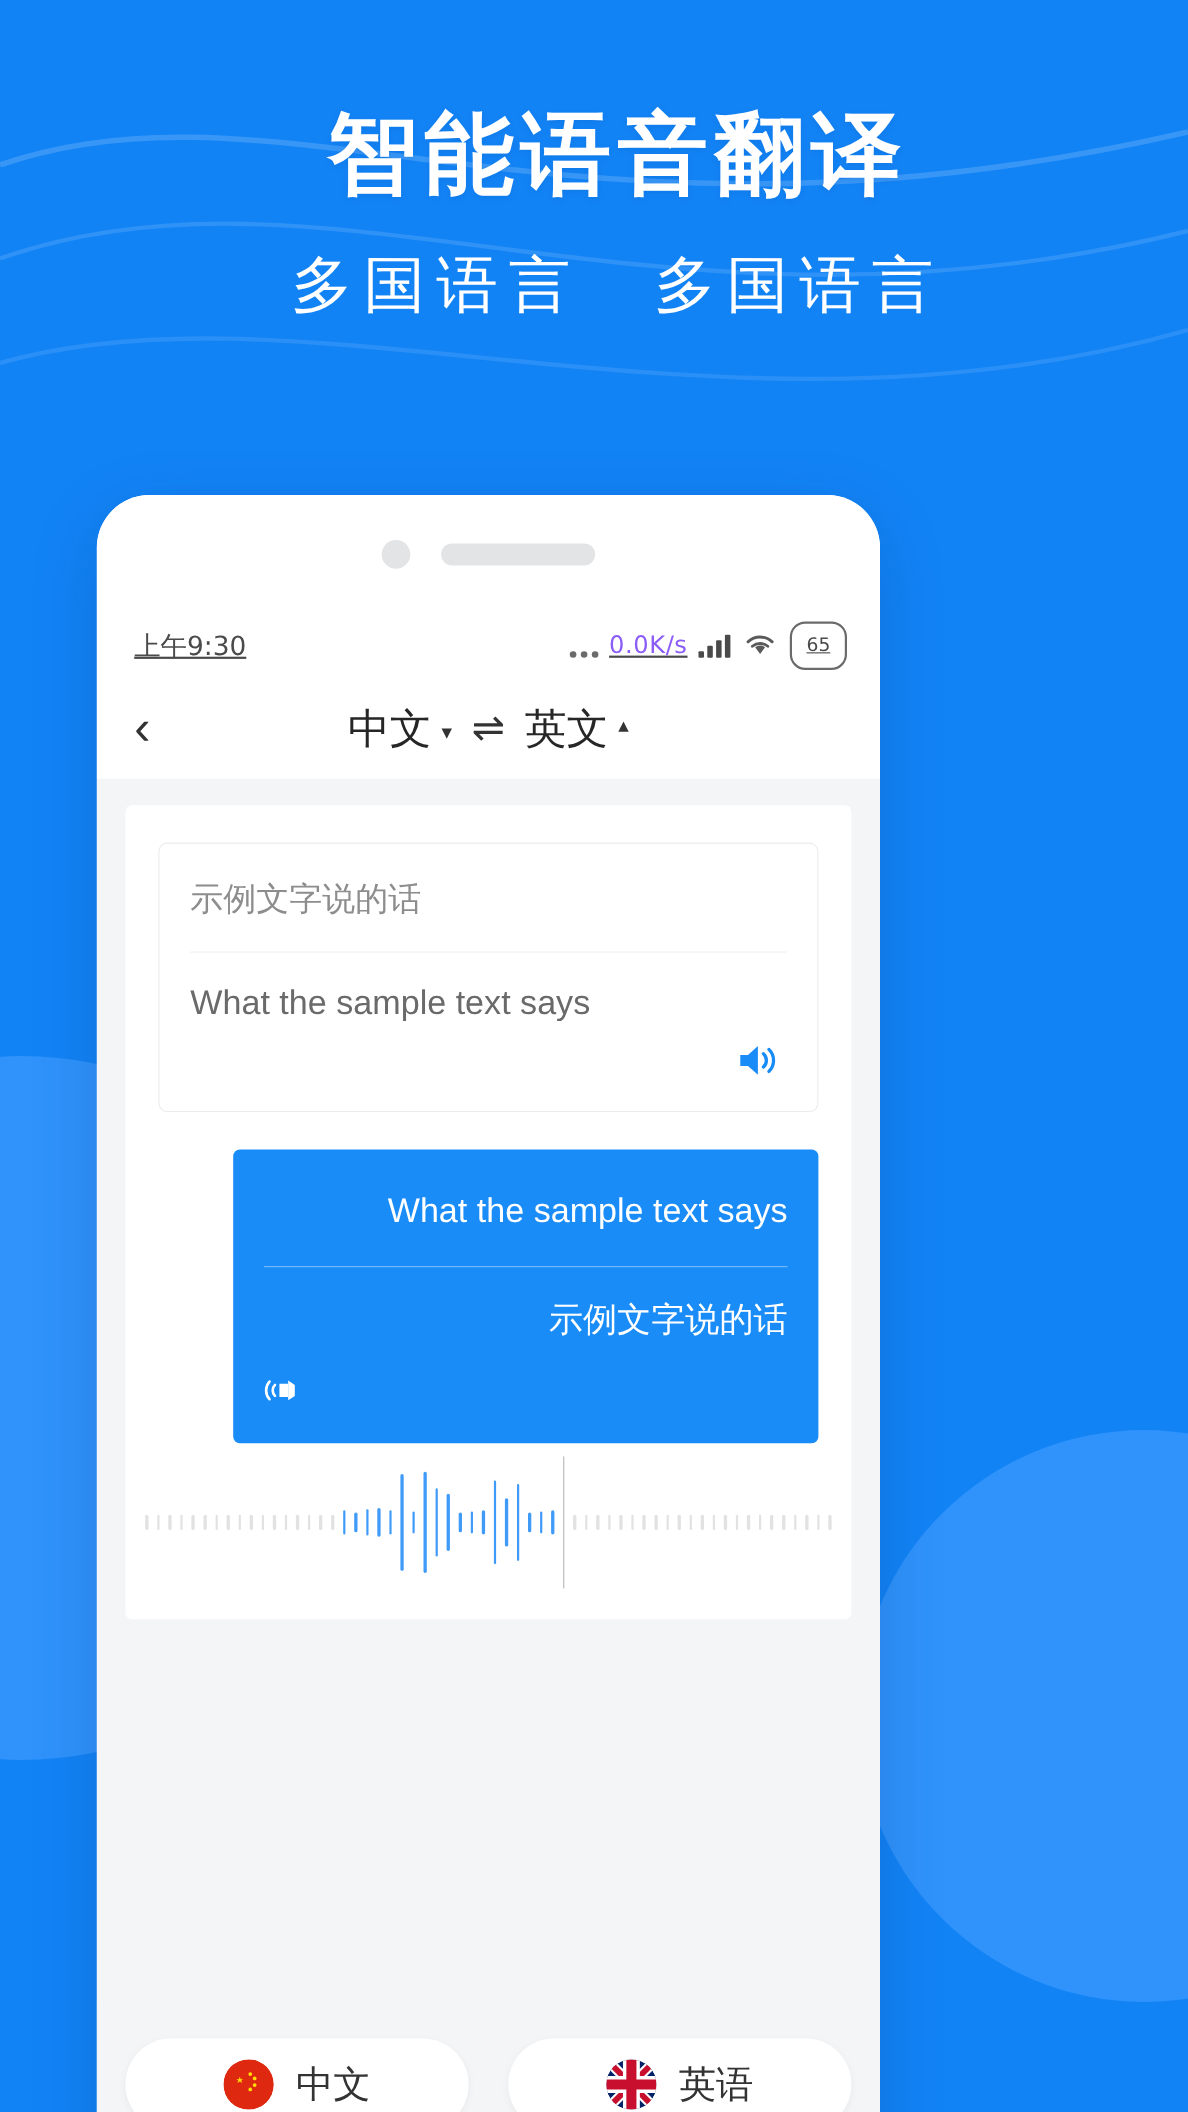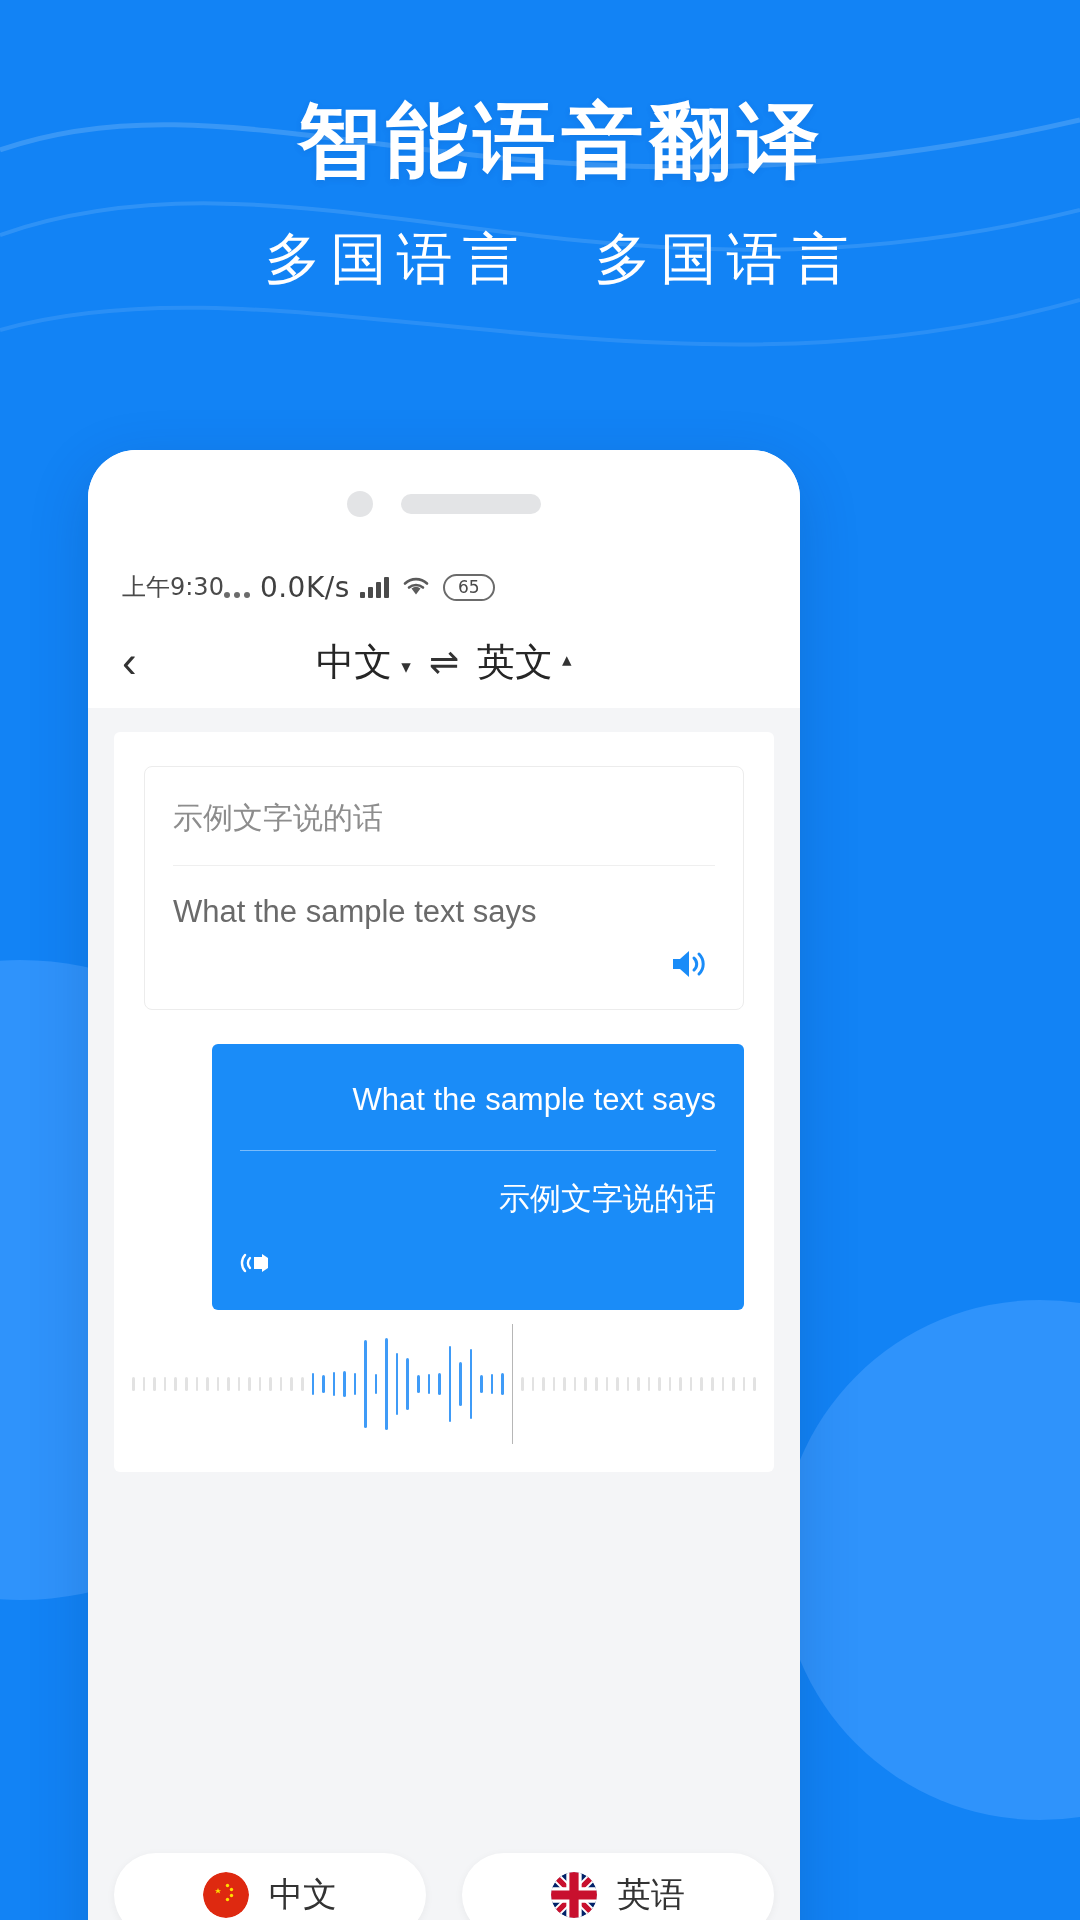--- a/index.html
+++ b/index.html
@@ -52,37 +52,38 @@
   }
   .notch{
     height:108px; display:flex; align-items:center; justify-content:center;
     gap:28px; background:#ffffff;
   }
   .notch .cam{width:26px;height:26px;border-radius:50%;background:#e3e4e6;}
   .notch .spk{width:140px;height:20px;border-radius:10px;background:#e3e4e6;}
 
   
   .statusbar{
-    height:58px; display:flex; align-items:center; justify-content:flex-start;
+    height:58px; display:flex; align-items:center; justify-content:space-between;
     padding:0 30px 0 34px; background:#ffffff;
     font-size:24px; color:#4a4a4a;
     font-family:"DejaVu Sans",sans-serif;
+    text-decoration:underline;
   }
   .sb-right{display:flex;align-items:center;gap:10px;}
   .dots{display:flex;gap:4px;align-items:flex-end;height:22px;}
   .dots i{width:6px;height:6px;border-radius:50%;background:#6b6b6b;display:block;}
-  .kbs{font-size:28px;color:#404040;letter-spacing:.5px;}
+  .kbs{font-size:22px;color:#8b5cf6;letter-spacing:.5px;}
   .bars{display:flex;align-items:flex-end;gap:3px;height:22px;}
   .bars i{width:5px;background:#4a4a4a;display:block;border-radius:1px;}
   .bars i:nth-child(1){height:6px;}
   .bars i:nth-child(2){height:11px;}
   .bars i:nth-child(3){height:16px;}
   .bars i:nth-child(4){height:21px;}
   .batt{
-    width:52px;height:27px;border:2.5px solid #6b6b6b;border-radius:14px;
+    width:52px;height:44px;border:2.5px solid #6b6b6b;border-radius:14px;
     display:flex;align-items:center;justify-content:center;
     font-size:17px;color:#4a4a4a;
   }
 
   
   .navbar{
     height:92px; background:#ffffff;
     display:flex; align-items:center; padding:0 34px;
     position:relative;
   }

